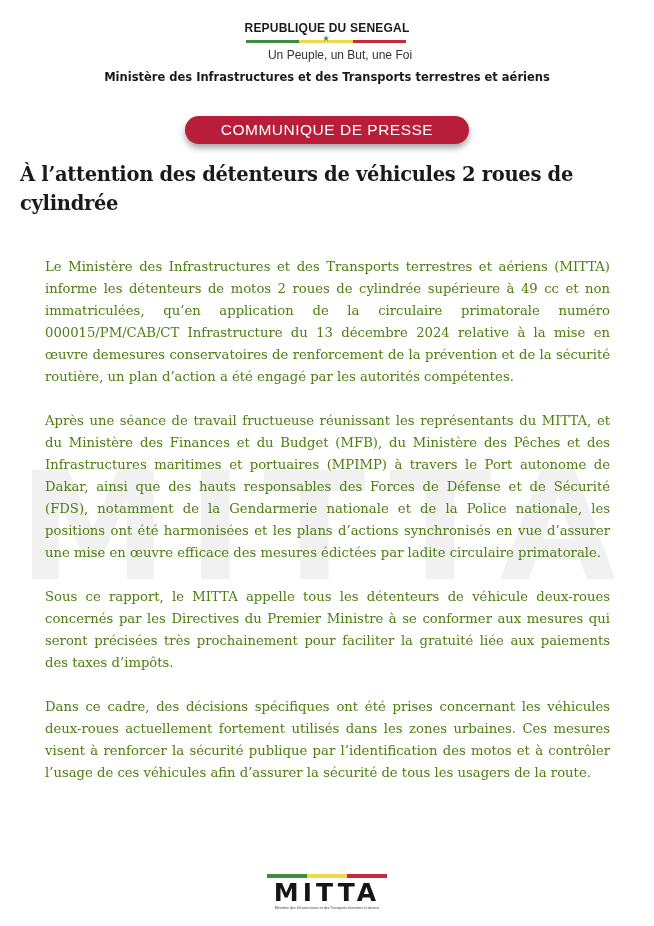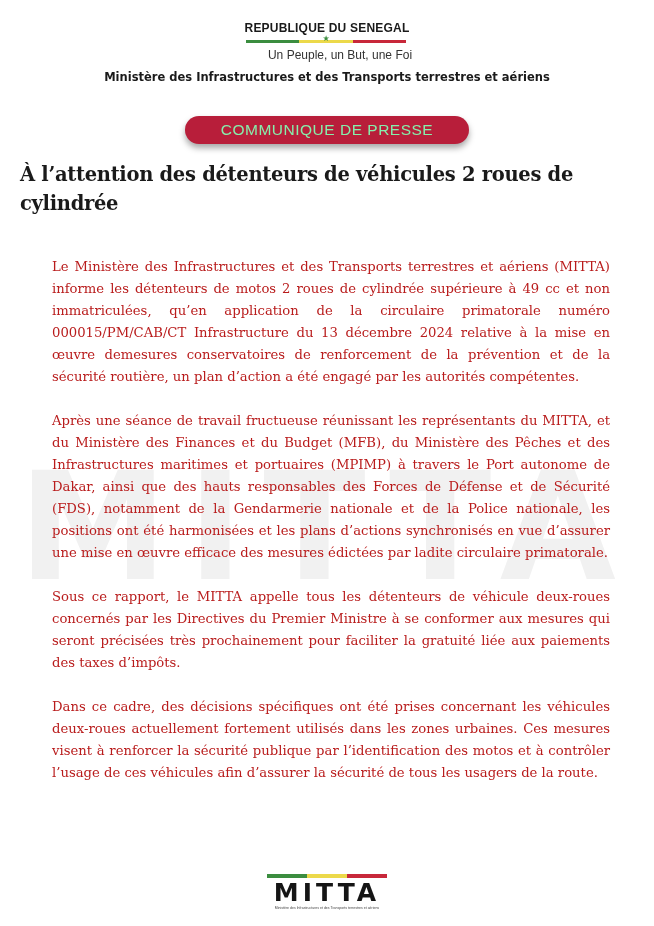--- a/index.html
+++ b/index.html
@@ -29,39 +29,39 @@
       font-family: "Liberation Sans", sans-serif; font-size: 12px; color: #333; padding-left: 13px;
     }
     .ministry {
       position: absolute; top: 70px; left: 0; width: 654px; text-align: center;
       font-family: "DejaVu Sans", sans-serif; font-weight: bold; font-size: 11.5px; color: #1a1a1a;
     }
     .badge {
       position: absolute; top: 116px; left: 185px; width: 284px; height: 28px;
       background: #b81e3a; border-radius: 14px;
       box-shadow: 0 4px 6px rgba(0,0,0,0.35);
-      color: #86efac; font-family: "Liberation Sans", sans-serif; font-size: 15.5px;
+      color: #ffffff; font-family: "Liberation Sans", sans-serif; font-size: 15.5px;
       letter-spacing: 0.5px; line-height: 28px; text-align: center;
     }
     .title {
       position: absolute; top: 160px; left: 20px; width: 614px; text-align: left;
       font-family: "DejaVu Serif", serif; font-weight: bold; font-size: 19.5px;
       line-height: 29px; color: #1a1a1a; letter-spacing: -0.3px;
     }
     .watermark {
       position: absolute; top: 440px; left: 0; width: 654px; text-align: center;
       font-family: "DejaVu Sans", sans-serif; font-weight: bold; font-size: 150px;
       color: #f1f1f1; letter-spacing: 20px; z-index: 0;
     }
     .body-text {
       position: absolute; top: 256px; left: 45px; width: 565px; z-index: 1;
     }
     .body-text p {
-      margin: 0 0 22px 7px; text-align: justify;
-      font-family: "DejaVu Serif", serif; font-size: 13.2px; line-height: 22px; color: #b91c1c;
+      margin: 0 0 22px 0; text-align: justify;
+      font-family: "DejaVu Serif", serif; font-size: 13.2px; line-height: 22px; color: #4d7c0f;
     }
     .footer-logo {
       position: absolute; top: 874px; left: 267px; width: 120px; text-align: center;
     }
     .footer-logo .bar { display: flex; height: 4px; width: 120px; margin: 0 auto; }
     .footer-logo .bar .g { flex: 1; background: #3b8d3f; }
     .footer-logo .bar .y { flex: 1; background: #ecd94a; }
     .footer-logo .bar .r { flex: 1; background: #c8283a; }
     .footer-logo .name {
       font-family: "DejaVu Sans", sans-serif; font-weight: bold; font-size: 25px;

